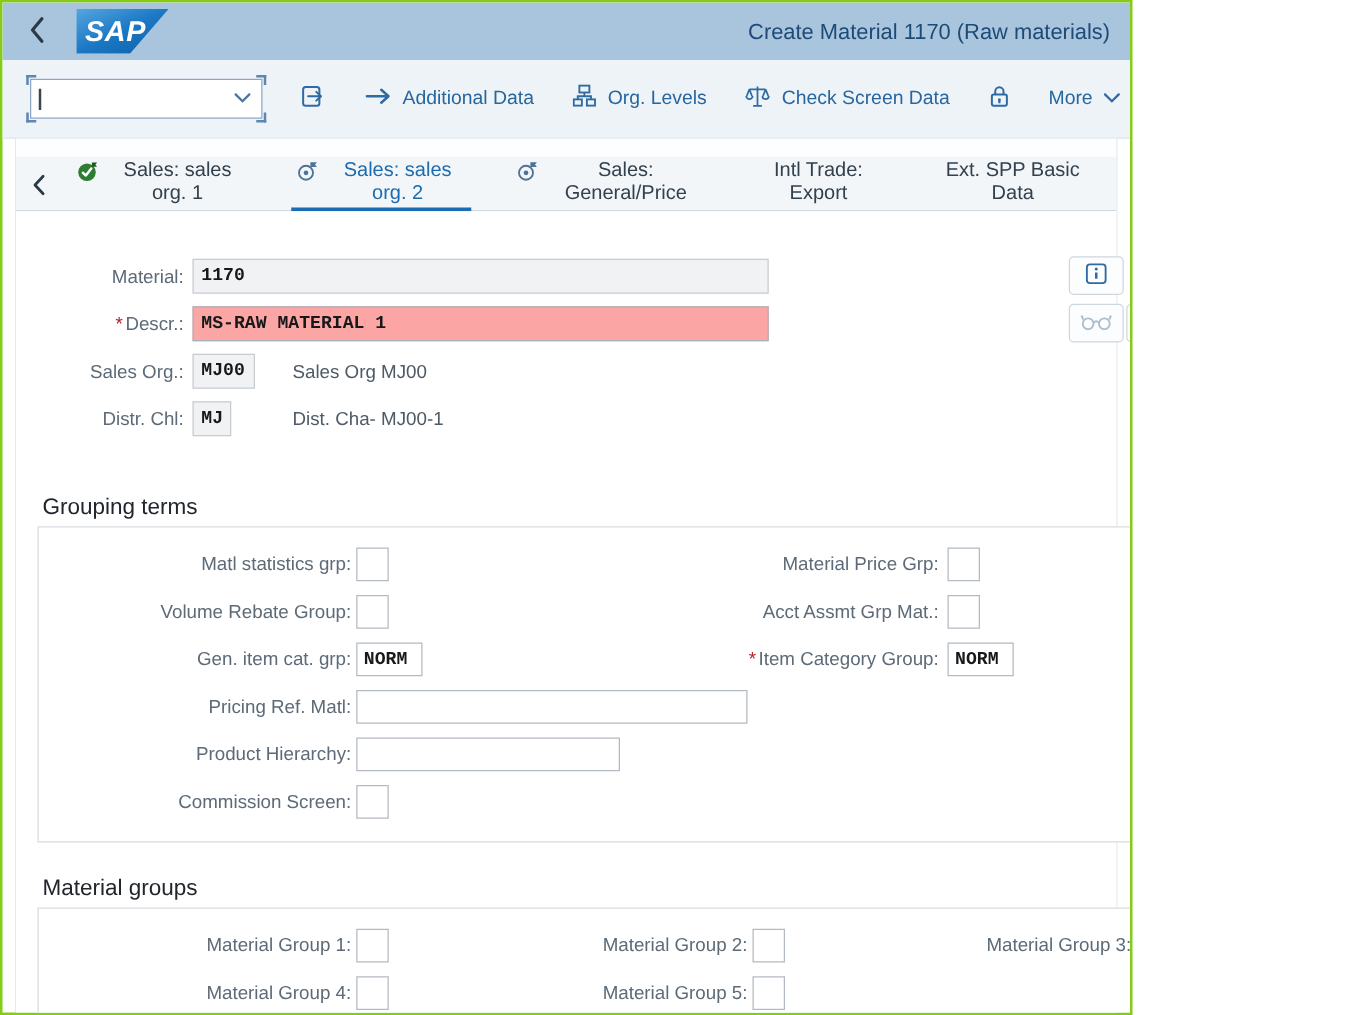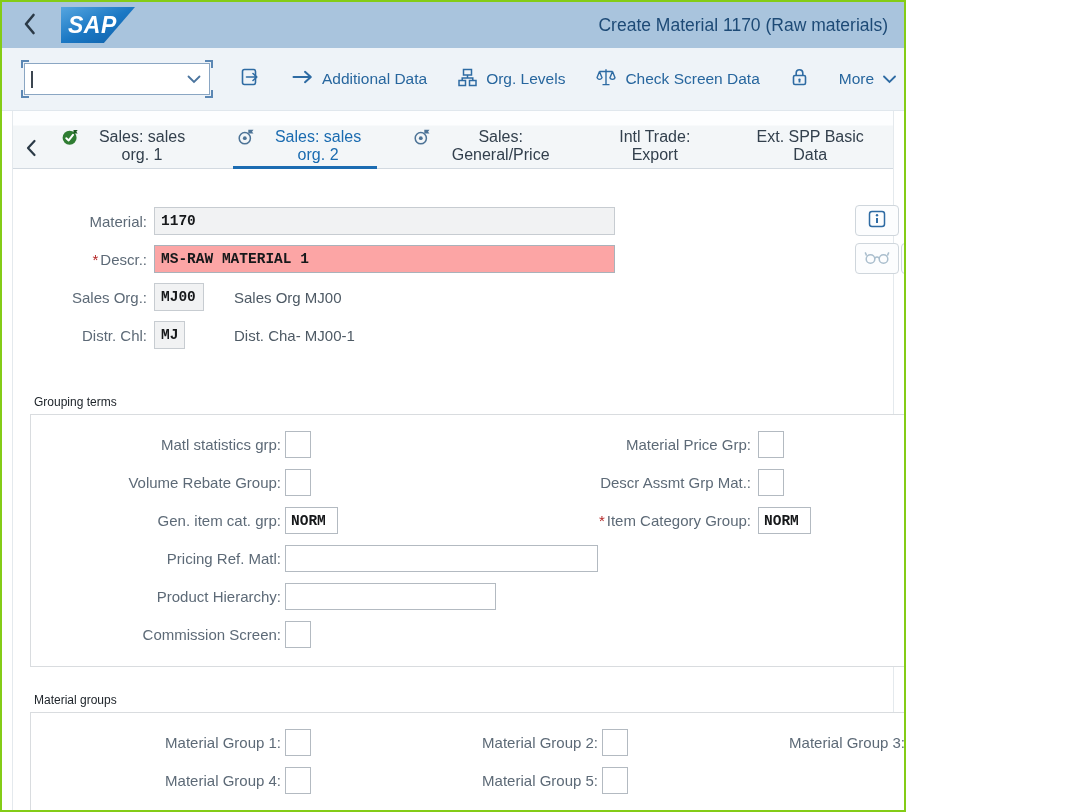--- a/index.html
+++ b/index.html
@@ -61,21 +61,21 @@
   .inp.ro { background:#f1f2f3; border-color:#c7ccd1; }
   .w-big { width:461px; } .w-so { width:50px; } .w-dc { width:31px; }
 
   .sq-btn { position:absolute; width:44px; height:31px; border:1px solid #cfd6dc; border-radius:4px;
             background:#fcfdfe; display:flex; align-items:center; justify-content:center; cursor:pointer; }
   .btn-info { left:842px; top:36px; }
   .btn-glasses { left:842px; top:74px; }
   .btn-copy { left:888px; top:74px; }
 
   
-  .sec-h { font-size:12px; color:#20262c; margin:46px 0 5px 17px; }
+  .sec-h { font-size:18px; color:#20262c; margin:46px 0 5px 17px; }
   .sec-h.mg { margin-top:26px; }
   .gbox { margin-left:13px; width:954px; border:1px solid #d9dcdf; background:#fff; }
   .gt-grid { display:grid; grid-template-columns:240px 230px 240px 1fr; row-gap:11px;
              align-items:center; padding:16px 10px 18px; }
   .mg-grid { display:grid; grid-template-columns:240px 77px 240px 67px 240px 1fr; row-gap:11px;
              align-items:center; padding:16px 10px 18px; }
   .glabel { text-align:right; color:#5d6a77; font-size:15px; white-space:nowrap; }
   .gfield { margin-left:4px; } .gfield.r { margin-left:7px; }
   .gi { height:27px; border:1px solid #b3bac1; background:#fff; color:#16181a;
         font:700 14.5px "Liberation Mono", monospace; padding:0 5px; }
@@ -271,21 +271,21 @@
       <div class="sec-h">Grouping terms</div>
       <div class="gbox">
         <div class="gt-grid">
           <span class="glabel"><span>Matl statistics grp:</span></span>
           <span class="gfield"><input class="gi xs" value="" style=""></span>
           <span class="glabel"><span>Material Price Grp:</span></span>
           <span class="gfield r"><input class="gi xs" value="" style=""></span>
 
           <span class="glabel"><span>Volume Rebate Group:</span></span>
           <span class="gfield"><input class="gi xs" value="" style=""></span>
-          <span class="glabel"><span>Descr Assmt Grp Mat.:</span></span>
+          <span class="glabel"><span>Acct Assmt Grp Mat.:</span></span>
           <span class="gfield r"><input class="gi xs" value="" style=""></span>
 
           <span class="glabel"><span>Gen. item cat. grp:</span></span>
           <span class="gfield"><input class="gi sm" value="NORM" style=""></span>
           <span class="glabel"><span class="req">*</span><span>Item Category Group:</span></span>
           <span class="gfield r"><input class="gi sm" value="NORM" style=""></span>
 
           <span class="glabel"><span>Pricing Ref. Matl:</span></span>
           <span class="gfield span-r"><input class="gi lg" value="" style=""></span>
 

